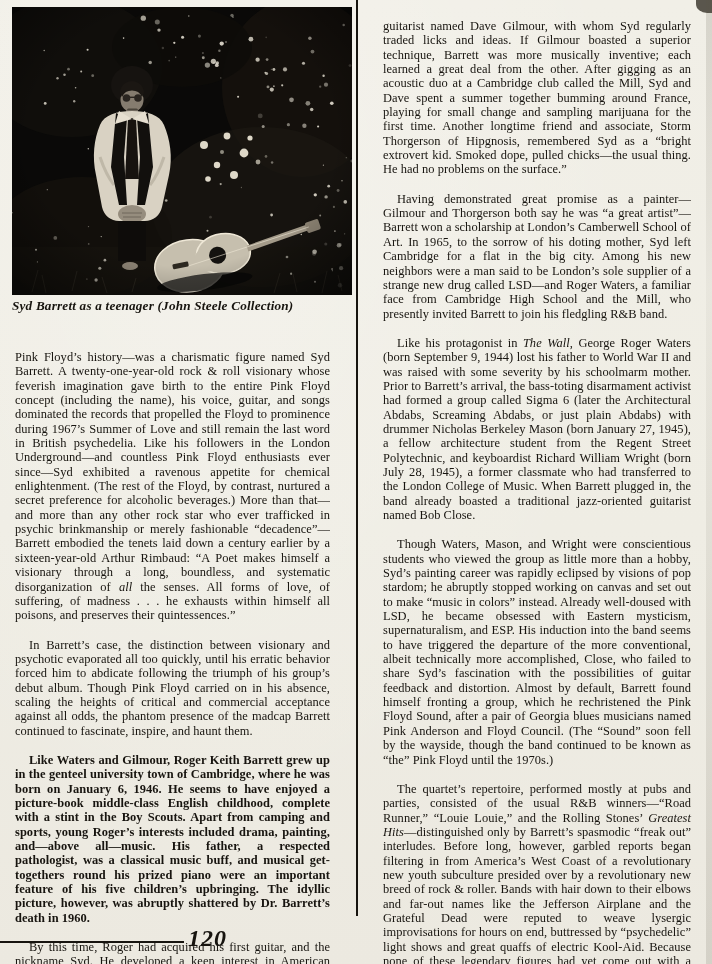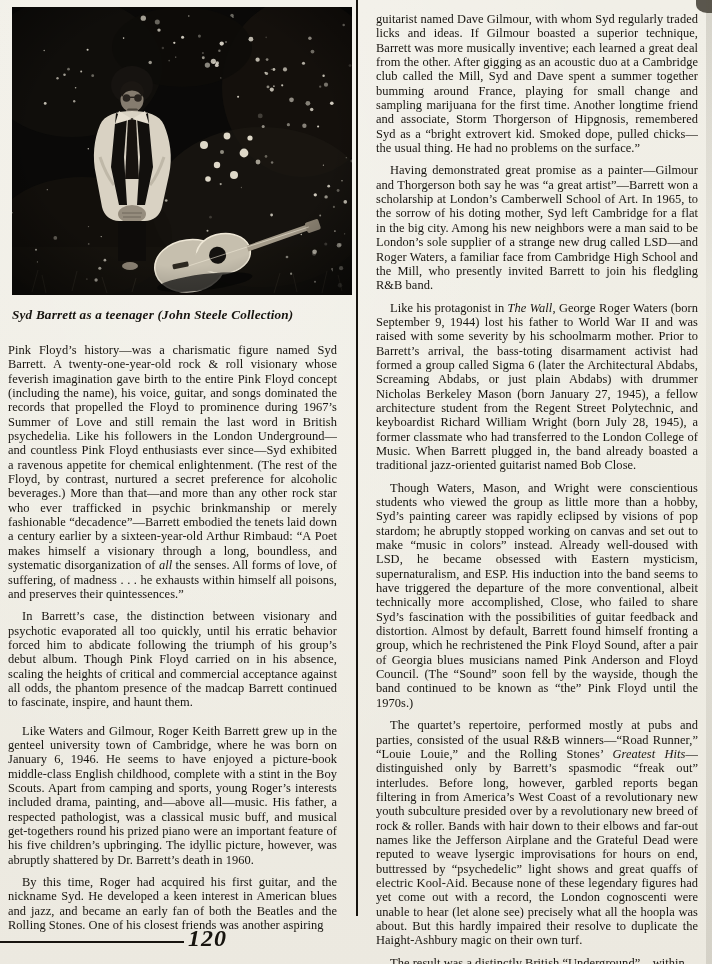--- a/index.html
+++ b/index.html
@@ -14,32 +14,31 @@
   }
   .photo{
     position:absolute;left:12px;top:7px;width:340px;height:288px;
     background:#0a0908;
   }
   .photo svg{display:block;width:100%;height:100%;}
   .caption{
     position:absolute;left:12px;top:298px;width:342px;
     font-weight:bold;font-style:italic;font-size:13.2px;line-height:16px;
     letter-spacing:.2px;
-    margin-top:9px;
   }
   .col{
     position:absolute;
     font-size:12.45px;line-height:14.35px;text-align:justify;
     letter-spacing:.05px;
   }
   .col-left{left:0;top:335px;width:345px;}
   .col-right{left:368px;top:4px;width:338px;}
-  .col p{margin:8px;padding:0;}
+  .col p{margin:15px;padding:0;}
   .col p.indent{text-indent:14px;}
-  .col p.space-before{margin-top:14px;}
+  .col p.space-before{margin-top:14px;font-weight:bold;}
   .col em{font-style:italic;}
   .divider{
     position:absolute;left:356px;top:0;width:2px;height:916px;
     background:#17140f;
   }
   .footer-rule{
     position:absolute;left:0;top:941px;width:184px;height:2px;
     background:#17140f;
   }
   .page-number{

